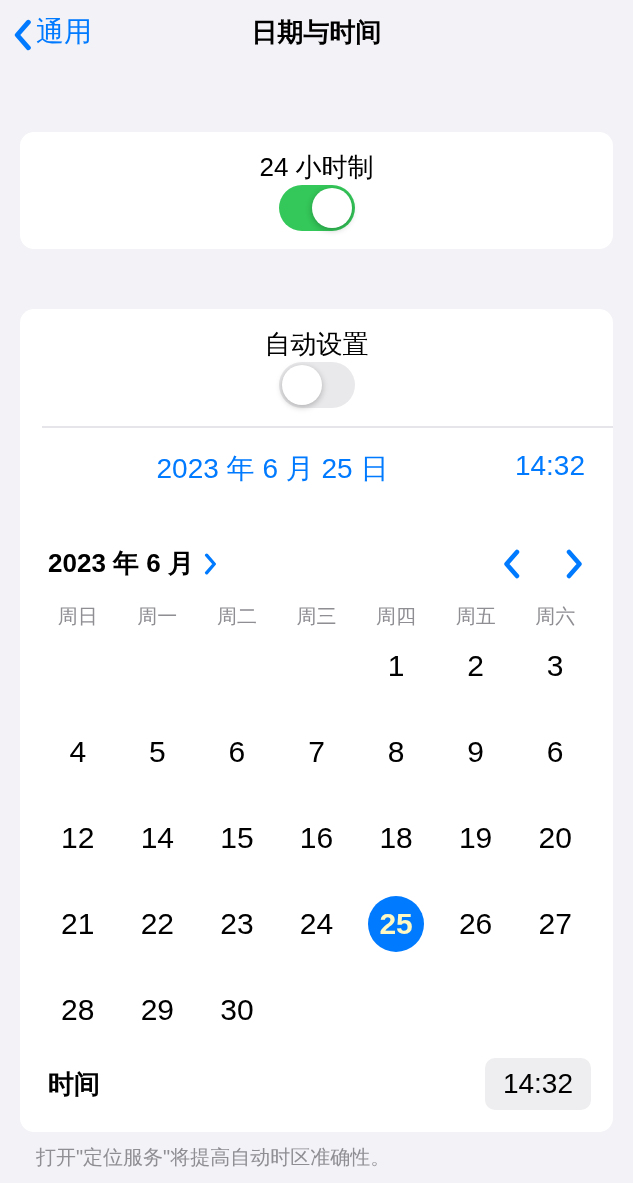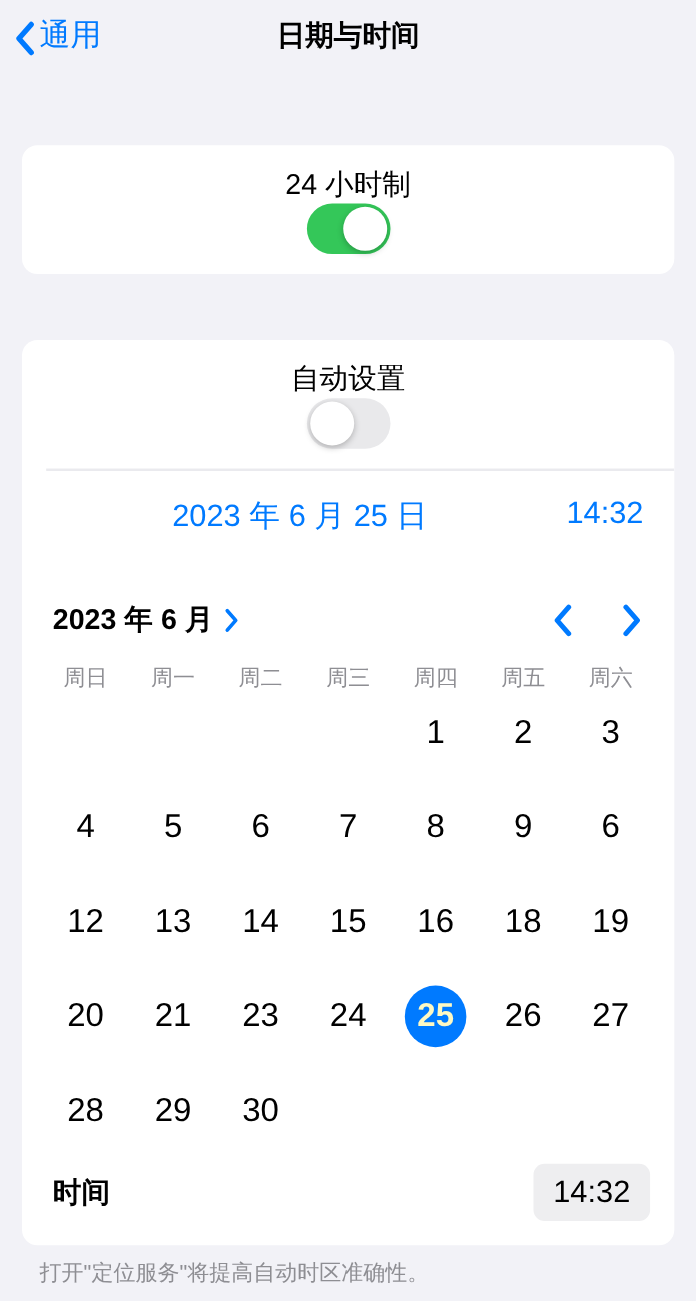--- a/index.html
+++ b/index.html
@@ -250,42 +250,42 @@
       <div class="day-cell">
         <span class="day-num">9</span>
       </div>
       <div class="day-cell">
         <span class="day-num">6</span>
       </div>
       <div class="day-cell">
         <span class="day-num">12</span>
       </div>
       <div class="day-cell">
-        <span class="day-num">13</span>
-      </div>
-      <div class="day-cell">
         <span class="day-num">14</span>
       </div>
       <div class="day-cell">
         <span class="day-num">15</span>
       </div>
       <div class="day-cell">
         <span class="day-num">16</span>
       </div>
       <div class="day-cell">
         <span class="day-num">18</span>
       </div>
       <div class="day-cell">
         <span class="day-num">19</span>
       </div>
       <div class="day-cell">
         <span class="day-num">20</span>
       </div>
       <div class="day-cell">
         <span class="day-num">21</span>
+      </div>
+      <div class="day-cell">
+        <span class="day-num">22</span>
       </div>
       <div class="day-cell">
         <span class="day-num">23</span>
       </div>
       <div class="day-cell">
         <span class="day-num">24</span>
       </div>
       <div class="day-cell">
         <span class="day-num day-selected">25</span>
       </div>

